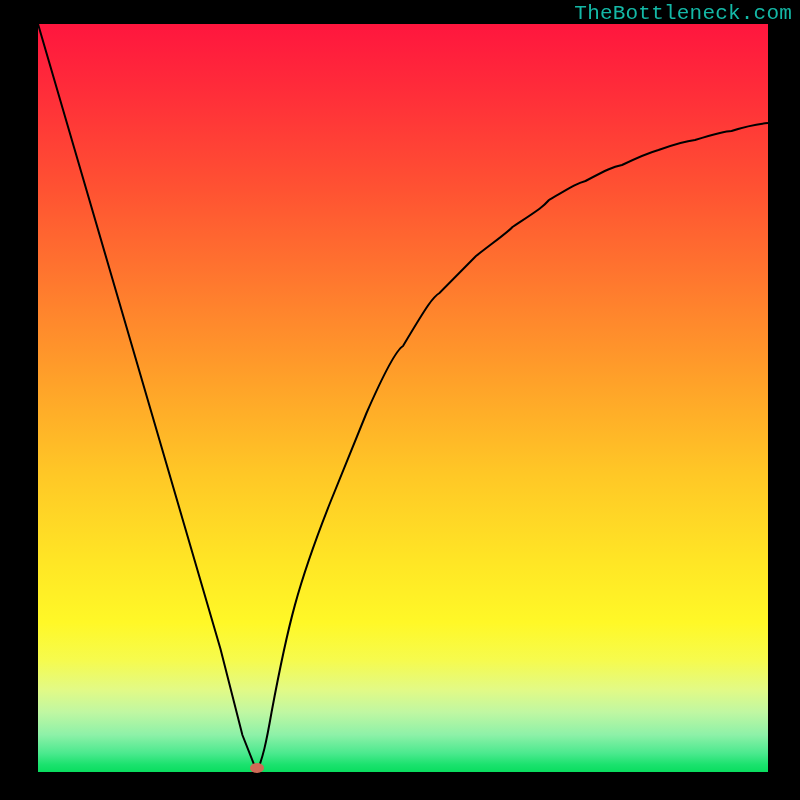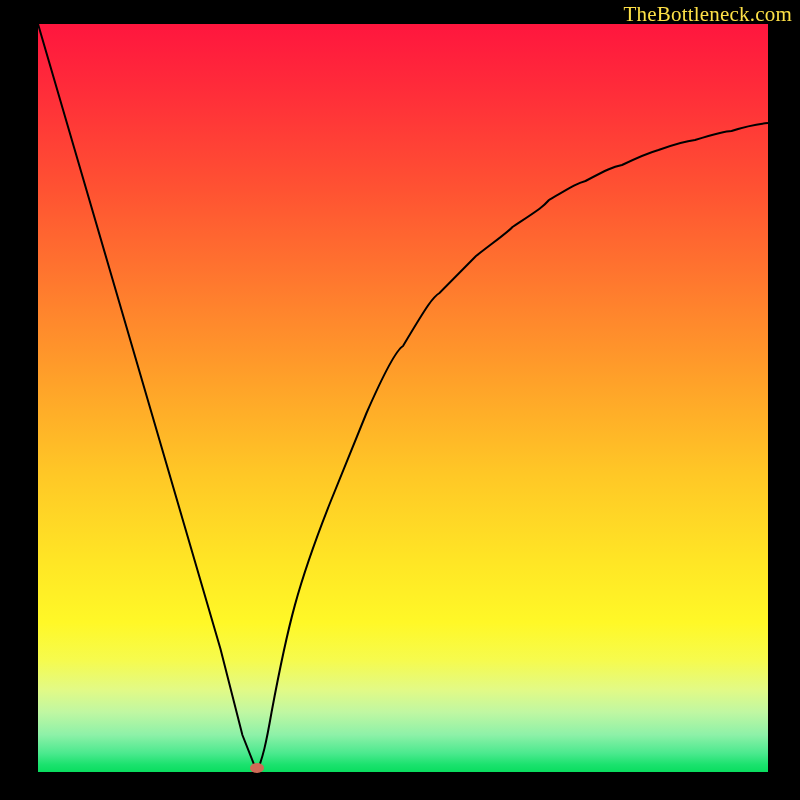--- a/index.html
+++ b/index.html
@@ -40,25 +40,25 @@
       #8ef1a8 95%,
       #4be98e 97.5%,
       #1be26e 99%,
       #09dd5f 100%
     );
   }
   .watermark {
     position: absolute;
     top: 2px;
     right: 8px;
-    color: #fde047;
+    color: #14b8a6;
     font-size: 21px;
     font-weight: 400;
     letter-spacing: 0.2px;
-    font-family: Liberation Serif, serif;
+    font-family: Liberation Mono, monospace;
   }
   svg.curve {
     position: absolute;
     left: 0;
     top: 0;
     width: 730px;
     height: 748px;
   }
   .minimum-marker {
     position: absolute;

